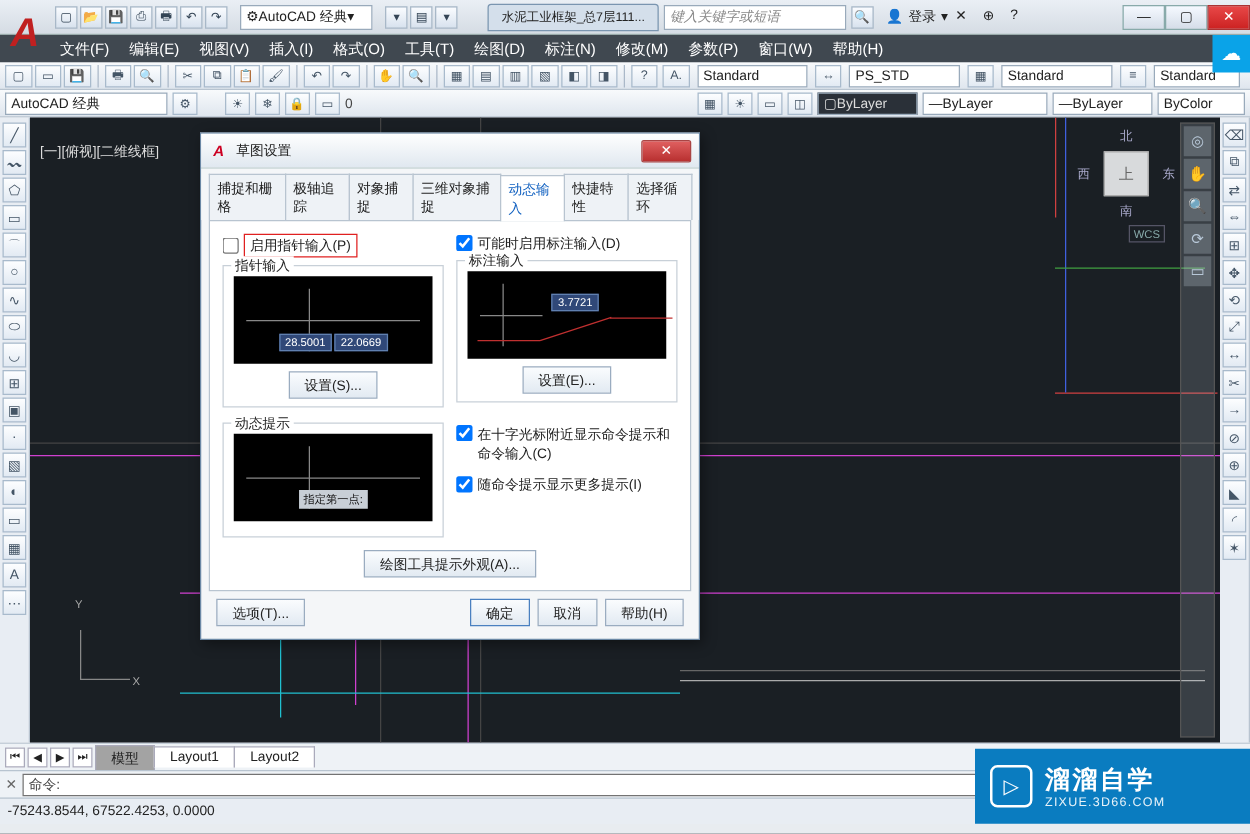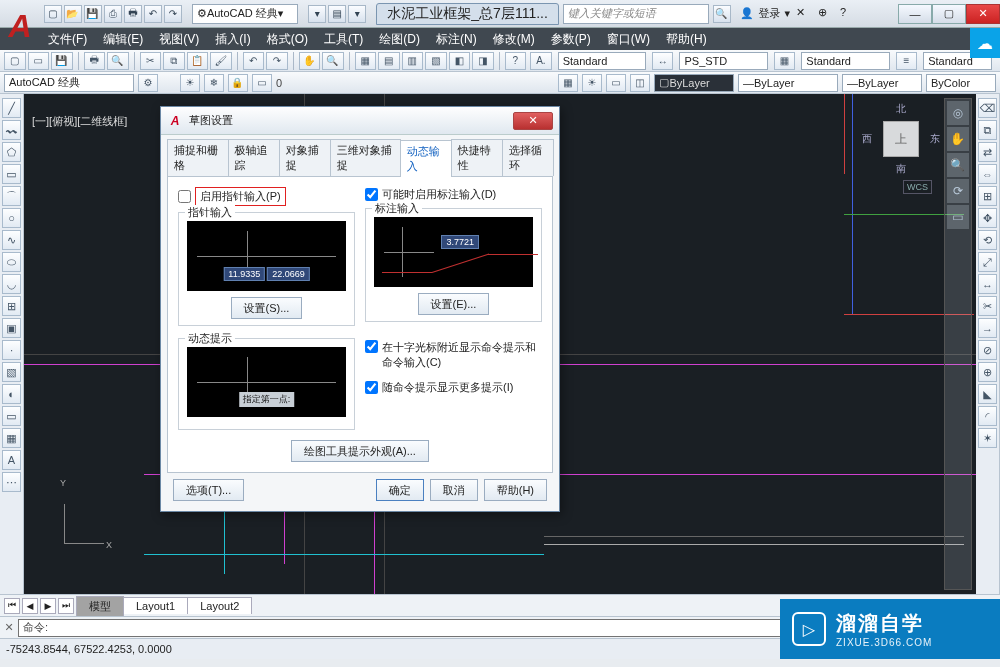--- a/index.html
+++ b/index.html
@@ -3,21 +3,21 @@
 <meta charset="utf-8">
 <style>
 * { margin:0; padding:0; box-sizing:border-box; font-family:"Microsoft YaHei","SimSun",sans-serif; }
 body { width:1000px; height:667px; background:#e8ecf0; overflow:hidden; font-size:11px; color:#222; position:relative; }
 
 
 .titlebar { height:28px; background:linear-gradient(#eaeff5,#d5dce4); display:flex; align-items:center; border-bottom:1px solid #9aa; }
 .titlebar .qat { display:flex; gap:2px; padding:0 4px; }
 .titlebar .qat .tb { width:18px; height:18px; background:linear-gradient(#fafcff,#d8e2ee); border:1px solid #a8b8c8; display:flex; align-items:center; justify-content:center; font-size:10px; color:#345; }
 .titlebar .wsdrop { margin:0 6px; height:20px; background:#fff; border:1px solid #9ab; padding:0 14px 0 4px; display:flex; align-items:center; font-size:11px; }
-.titlebar .tabbox { margin-left:6px; height:22px; background:#d4dfeb; border:1px solid #7a95b0; padding:0 10px; display:flex; align-items:center; font-size:14px; border-top-left-radius:3px; border-top-right-radius:3px; }
+.titlebar .tabbox { margin-left:20px; height:22px; background:#d4dfeb; border:1px solid #7a95b0; padding:0 10px; display:flex; align-items:center; font-size:10px; border-top-left-radius:3px; border-top-right-radius:3px; }
 .titlebar .search { margin-left:4px; width:146px; height:20px; background:#fff; border:1px solid #9ab; font-style:italic; color:#888; padding:0 4px; display:flex; align-items:center; }
 .titlebar .right { margin-left:6px; display:flex; align-items:center; gap:6px; }
 .titlebar .login { display:flex; align-items:center; gap:4px; font-size:11px; }
 .winctl { margin-left:auto; display:flex; }
 .winctl div { width:34px; height:20px; border:1px solid #8aa; display:flex; align-items:center; justify-content:center; font-size:11px; background:linear-gradient(#f5f9ff,#d5dde8); }
 .winctl .close { background:linear-gradient(#e84848,#c22); color:#fff; border-color:#a33; }
 .cloudbar { position:absolute; top:28px; right:0; height:30px; width:30px; background:#0aa3e8; display:flex; align-items:center; justify-content:center; color:#fff; font-size:16px; }
 
 
 .biga { position:absolute; left:0; top:0; width:40px; height:52px; display:flex; align-items:center; justify-content:center; z-index:2; }
@@ -353,21 +353,21 @@
         <div class="cbrow">
           <input type="checkbox" style="">
           <span class="redbox">启用指针输入(P)</span>
         </div>
         <div class="group">
           <div class="glabel">指针输入</div>
           <div class="preview">
             <div class="cross-h"></div>
               <div class="cross-v"></div>
             <div class="coords">
-              <span>11.9335</span>
+              <span>28.5001</span>
               <span>22.0669</span>
             </div>
           </div>
           <div class="btnrow">
               <div class="btn">设置(S)...</div>
             </div>
         </div>
       </div>
       <div>
         <div class="cbrow">

